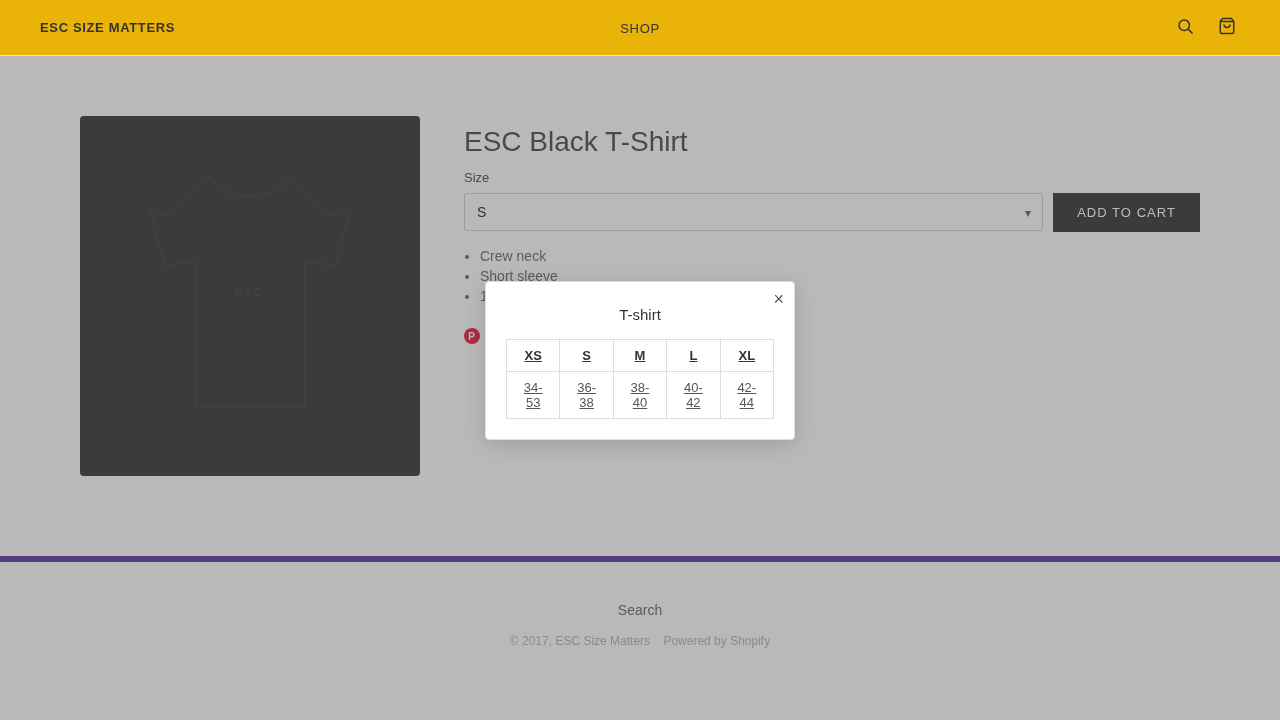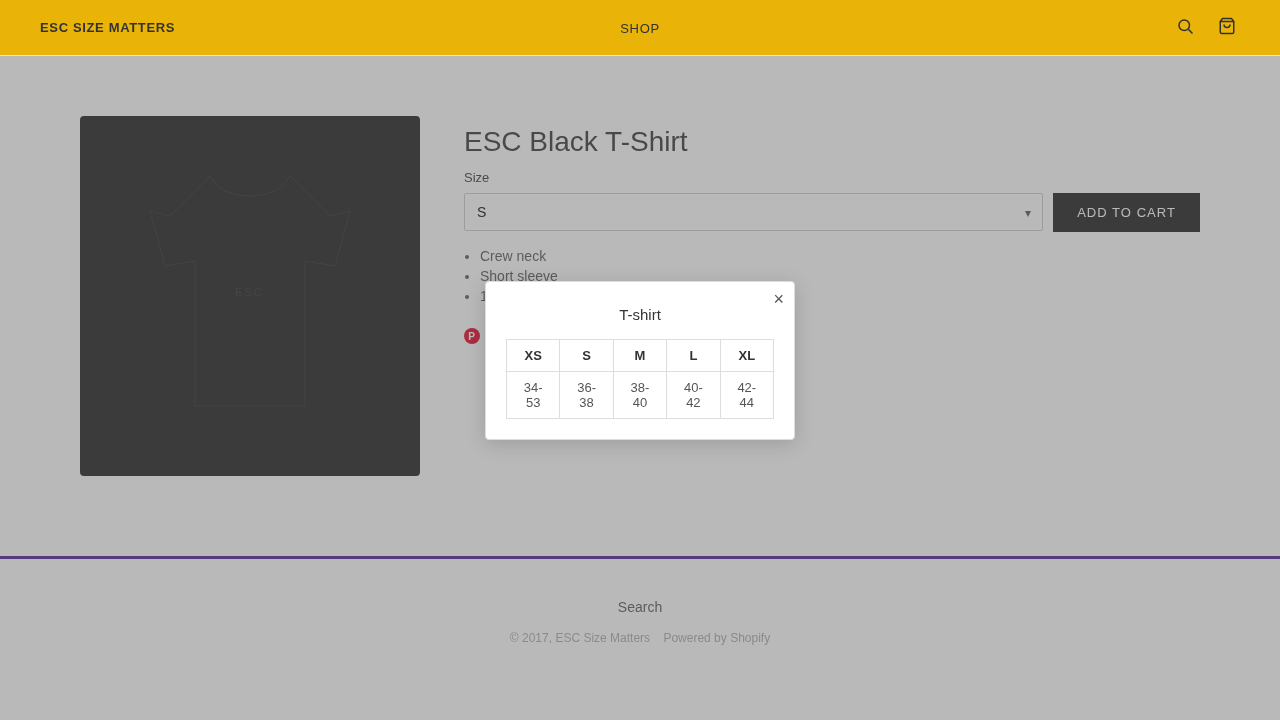--- a/index.html
+++ b/index.html
@@ -176,21 +176,21 @@
       justify-content: center;
       color: white;
       font-size: 10px;
       font-weight: bold;
     }
 
     
     .footer {
       text-align: center;
       padding: 40px 0 20px;
-      border-top: 3px solid #4c1d95;
+      border-top: 6px solid #4c1d95;
       margin-top: 20px;
     }
     .footer-search {
       font-size: 14px;
       color: #555;
       text-decoration: none;
       display: block;
       margin-bottom: 16px;
     }
     .footer-copy {
@@ -236,20 +236,21 @@
     }
     .size-table {
       width: 100%;
       border-collapse: collapse;
       font-size: 13px;
     }
     .size-table th, .size-table td {
       border: 1px solid #ddd;
       text-align: center;
       padding: 8px 10px;
+      text-decoration: underline;
     }
     .size-table th {
       font-weight: 600;
       color: #333;
     }
     .size-table td {
       color: #555;
     }
   </style>
 </head>

